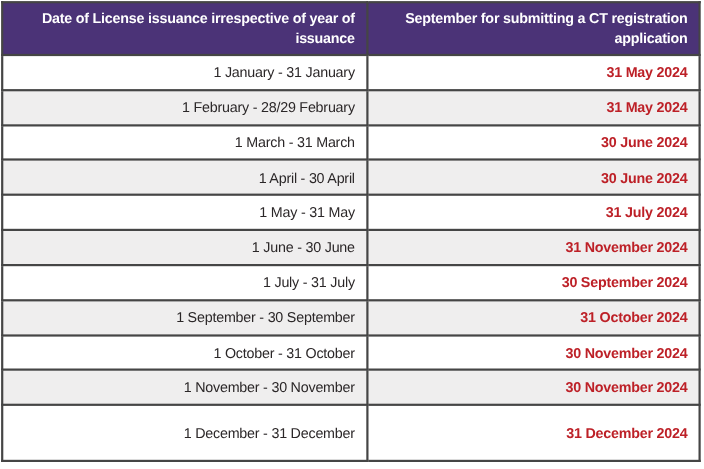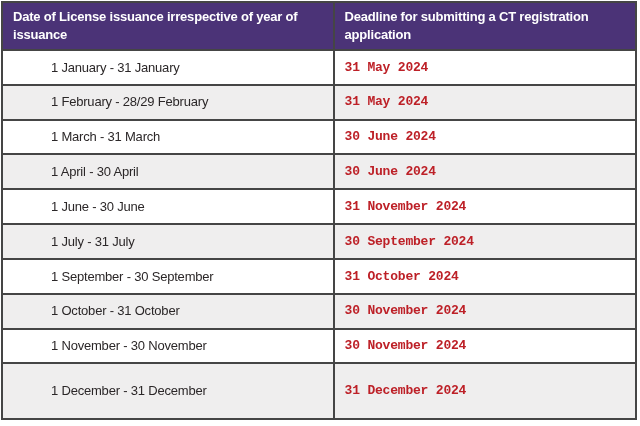--- a/index.html
+++ b/index.html
@@ -25,74 +25,78 @@
     position:absolute;
     left:1px;top:1px;
     width:636px;height:419px;
     border-collapse:collapse;
     table-layout:fixed;
   }
   col.col-left{width:52.3%;}
   col.col-right{width:47.7%;}
   th,td{
     border:2px solid var(--border);
-    text-align:left;
+    text-align:right;
     vertical-align:middle;
     padding:4px 10px;
     letter-spacing:-0.2px;
   }
   thead tr{height:48px;}
   th{
     background:var(--header-bg);
     color:var(--header-text);
     font-size:13px;
     font-weight:bold;
     line-height:1.4;
   }
   tbody tr{height:27px;}
   tbody tr:last-child{height:44px;}
   td{
     font-size:13px;
     line-height:1.35;
     background:var(--row-bg);
   }
   td.period{color:var(--period-text);font-weight:400;padding-left:48px;}
-  td.deadline{color:var(--deadline-text);font-weight:bold;font-family:Liberation Mono, monospace;}
+  td.deadline{color:var(--deadline-text);font-weight:bold;}
   tbody tr:nth-child(even) td{background:var(--row-alt-bg);}
 </style>
 </head>
 <body>
 
 <table class="ct-table">
   <colgroup>
     <col class="col-left">
     <col class="col-right">
   </colgroup>
   <thead>
     <tr>
       <th>Date of License issuance irrespective of year of issuance</th>
-      <th>Deadline for submitting a CT registration application</th>
+      <th>September for submitting a CT registration application</th>
     </tr>
   </thead>
   <tbody>
     <tr>
       <td class="period">1 January - 31 January</td>
       <td class="deadline">31 May 2024</td>
     </tr>
     <tr>
       <td class="period">1 February - 28/29 February</td>
       <td class="deadline">31 May 2024</td>
     </tr>
     <tr>
       <td class="period">1 March - 31 March</td>
       <td class="deadline">30 June 2024</td>
     </tr>
     <tr>
       <td class="period">1 April - 30 April</td>
       <td class="deadline">30 June 2024</td>
+    </tr>
+    <tr>
+      <td class="period">1 May - 31 May</td>
+      <td class="deadline">31 July 2024</td>
     </tr>
     <tr>
       <td class="period">1 June - 30 June</td>
       <td class="deadline">31 November 2024</td>
     </tr>
     <tr>
       <td class="period">1 July - 31 July</td>
       <td class="deadline">30 September 2024</td>
     </tr>
     <tr>

